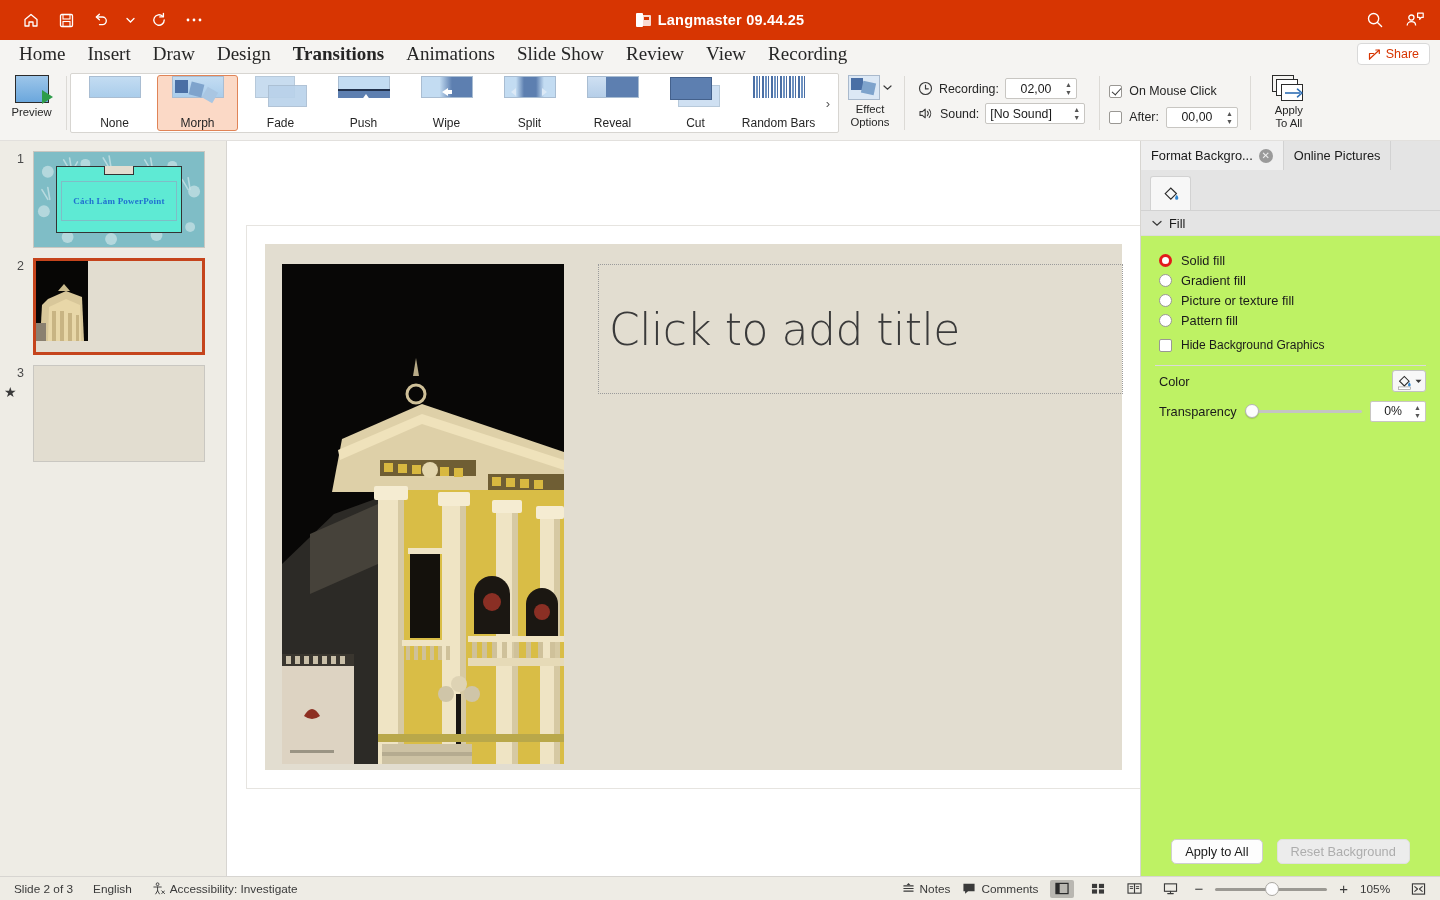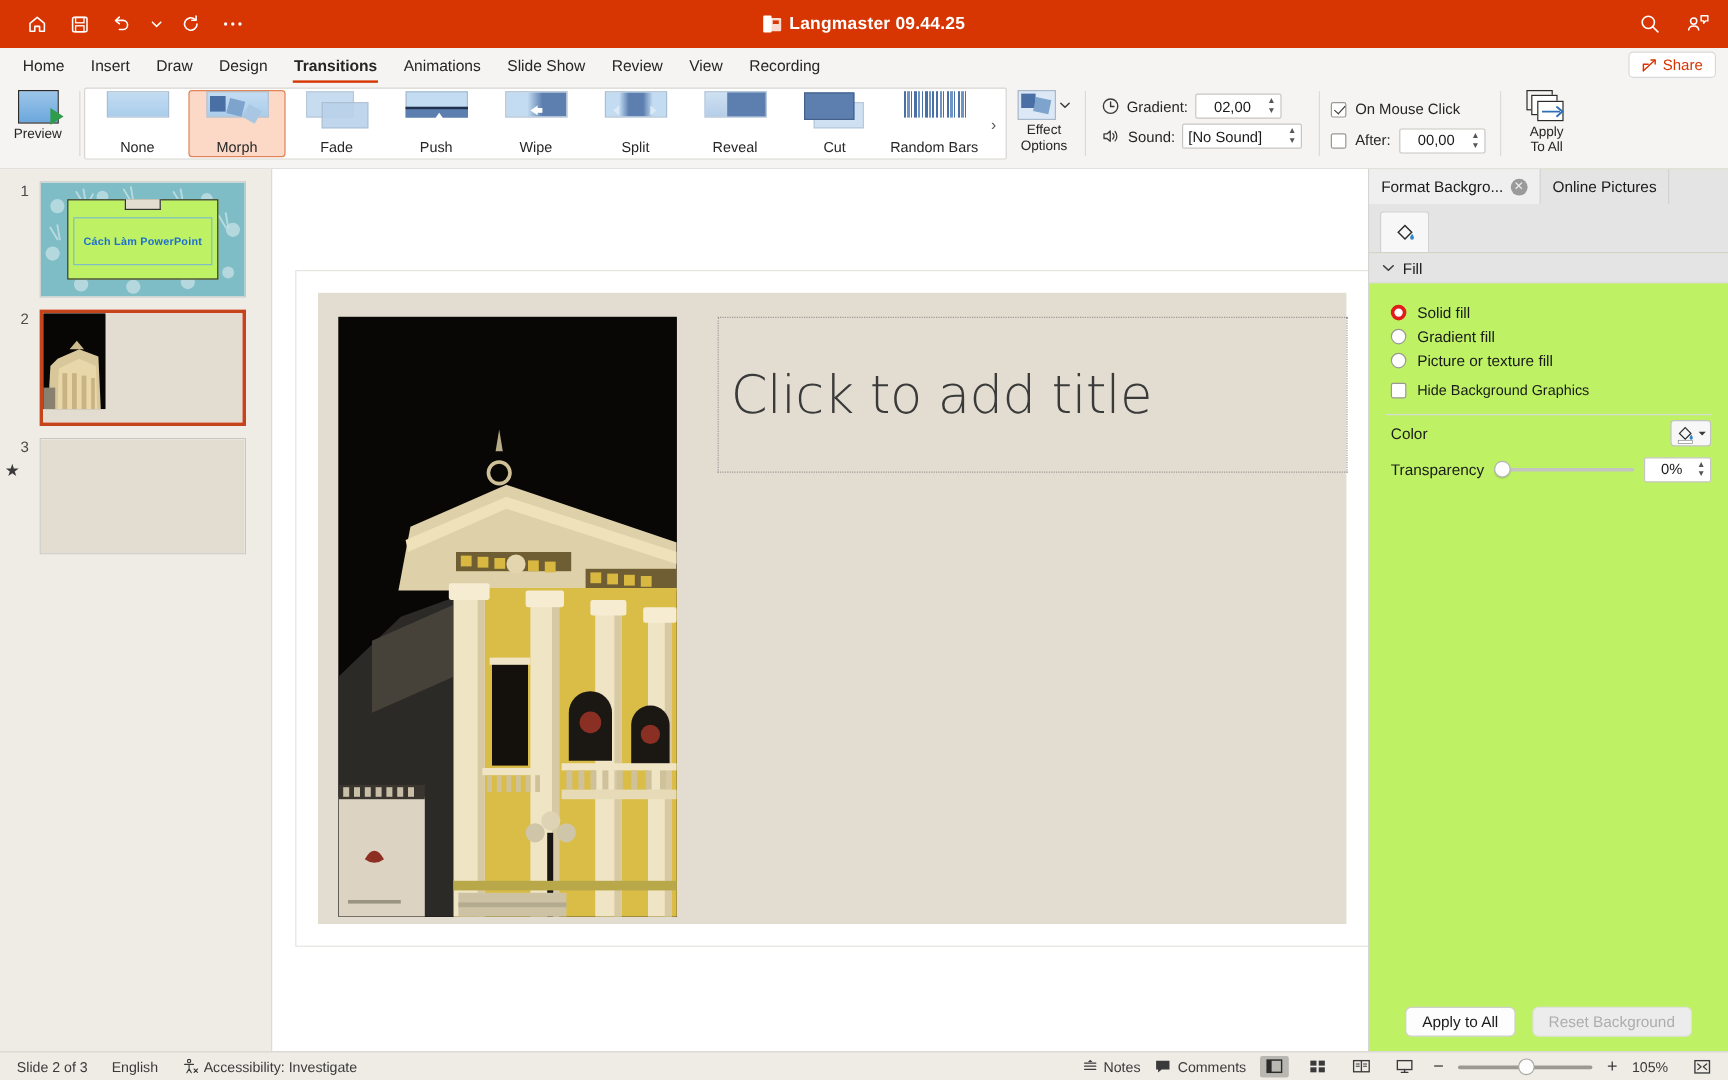--- a/index.html
+++ b/index.html
@@ -34,22 +34,22 @@
   .pptlogo .l-c { position: absolute; left: 8px; top: 5px; width: 5px; height: 3px;
      background: #d73502; }
   .tb-right { position: absolute; right: 14px; display: flex; align-items: center; gap: 18px; }
 
   
   .tabbar {
     position: absolute; left: 0; top: 40px; width: 1440px; height: 29px;
     background: #f5f4f2; display: flex; align-items: center; padding-left: 8px;
   }
   .tab {
-    font-size: 13px; color: #262626; padding: 4px 11px 5px;
-    cursor: pointer; position: relative; white-space: nowrap;
+    font-size: 19px; color: #262626; padding: 4px 11px 5px;
+    cursor: pointer; position: relative; white-space: nowrap; font-family: Liberation Serif, serif;
   }
   .tab.active { font-weight: bold; }
   .tab.active::after {
     content: ""; position: absolute; left: 10px; right: 10px; bottom: -3px;
     height: 2.5px; background: #d73502;
   }
   .share-btn {
     position: absolute; right: 10px; top: 3px;
     border: 1px solid #d9d9d9; background: #fff; border-radius: 4px;
     height: 22px; padding: 0 10px; display: flex; align-items: center; gap: 5px;
@@ -138,21 +138,21 @@
     margin-left: 9px; width: 172px; height: 97px; background: #fff;
     border: 1px solid #c9c7c1; position: relative; cursor: pointer; overflow: hidden;
   }
   .th-frame.sel { border: 3px solid #c5441c; box-shadow: 0 0 0 1px #fff inset; }
   .th-star { position: absolute; left: 4px; top: 136px; font-size: 14px; color: #3a3a3a; }
 
   
   .s1bg { position: absolute; inset: 0; background: #7fbdc6; }
   .s1pat { position: absolute; inset: 0; opacity: .55; }
   .s1card { position: absolute; left: 22px; top: 14px; right: 22px; bottom: 14px;
-      background: #bef264; border: 1.5px solid #333; }
+      background: #5eead4; border: 1.5px solid #333; font-family: Liberation Serif, serif; }
   .s1inner { position: absolute; left: 4px; top: 14px; right: 4px; height: 40px;
       border: 1px solid #7fbdc6; display: flex; align-items: center; justify-content: center; }
   .s1txt { font-size: 9px; font-weight: bold; color: #1f6fd0; text-align: center;
       line-height: 1.15; letter-spacing: .2px; }
   .s1tab { position: absolute; left: 50%; transform: translateX(-50%); top: -1px;
       width: 30px; height: 9px; background: #e2ddd0; border: 1.5px solid #333; border-top: none; }
 
   
   .s2bg { position: absolute; inset: 0; background: #e2ddd0; }
   .s2img { position: absolute; left: 0; top: 0; width: 52px; height: 80px; overflow: hidden; }
@@ -450,21 +450,21 @@
       </div>
     </div>
     <div class="rb-sep"></div>
 
     <div class="timing">
       <div class="trow">
         <svg width="15" height="15" viewBox="0 0 15 15">
             <circle cx="7.5" cy="7.5" r="6" fill="none" stroke="#3a3a3a" stroke-width="1.15"></circle>
             <path d="M7.5 4v3.8h2.8" fill="none" stroke="#3a3a3a" stroke-width="1.15" stroke-linecap="round"></path>
           </svg>
-        <span class="tlab">Gradient:</span>
+        <span class="tlab">Recording:</span>
         <div class="spin" style="width:72px">
           <span class="sv">02,00</span>
           <span class="arrows">
               <i>▲</i>
               <i>▼</i>
             </span>
         </div>
       </div>
       <div class="trow">
         <svg width="16" height="15" viewBox="0 0 16 15">
@@ -747,20 +747,24 @@
         <span>Solid fill</span>
       </div>
       <div class="radio-row">
         <span class="radio"></span>
         <span>Gradient fill</span>
       </div>
       <div class="radio-row">
         <span class="radio"></span>
         <span>Picture or texture fill</span>
       </div>
+      <div class="radio-row">
+        <span class="radio"></span>
+        <span>Pattern fill</span>
+      </div>
 
       <div class="hbg-row">
         <span class="cbox"></span>
         <span style="font-size:12px;color:#1a1a1a">Hide Background Graphics</span>
       </div>
 
       <div class="divider"></div>
 
       <div class="color-row">
         <span class="lbl">Color</span>

